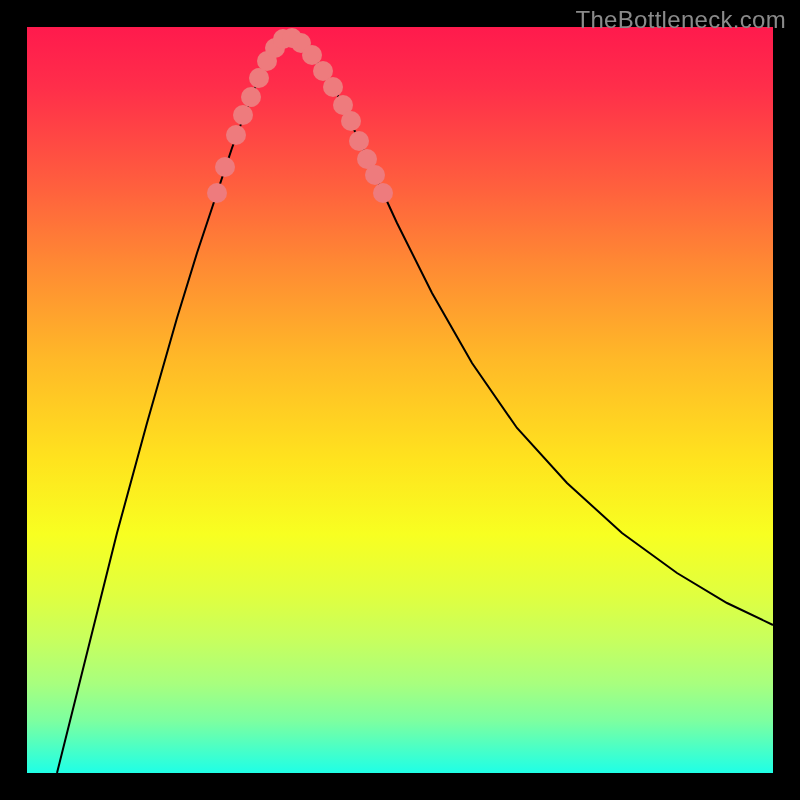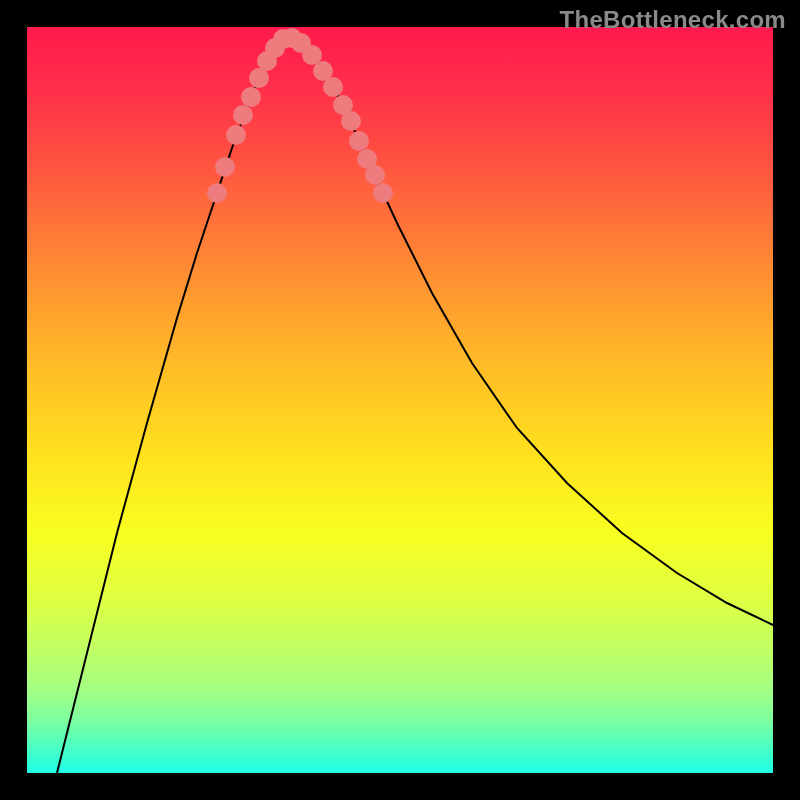--- a/index.html
+++ b/index.html
@@ -39,21 +39,21 @@
       #46ffc9 97%,
       #1fffe6 100%
     );
   }
   .watermark {
     position: absolute;
     top: 6px;
     right: 14px;
     font-size: 24px;
     color: #8a8a8a;
-    font-weight: 700;
+    font-weight: 400;
     letter-spacing: 0.3px;
     user-select: none;
   }
   svg.curve {
     position: absolute;
     inset: 0;
     width: 100%;
     height: 100%;
     overflow: visible;
   }

